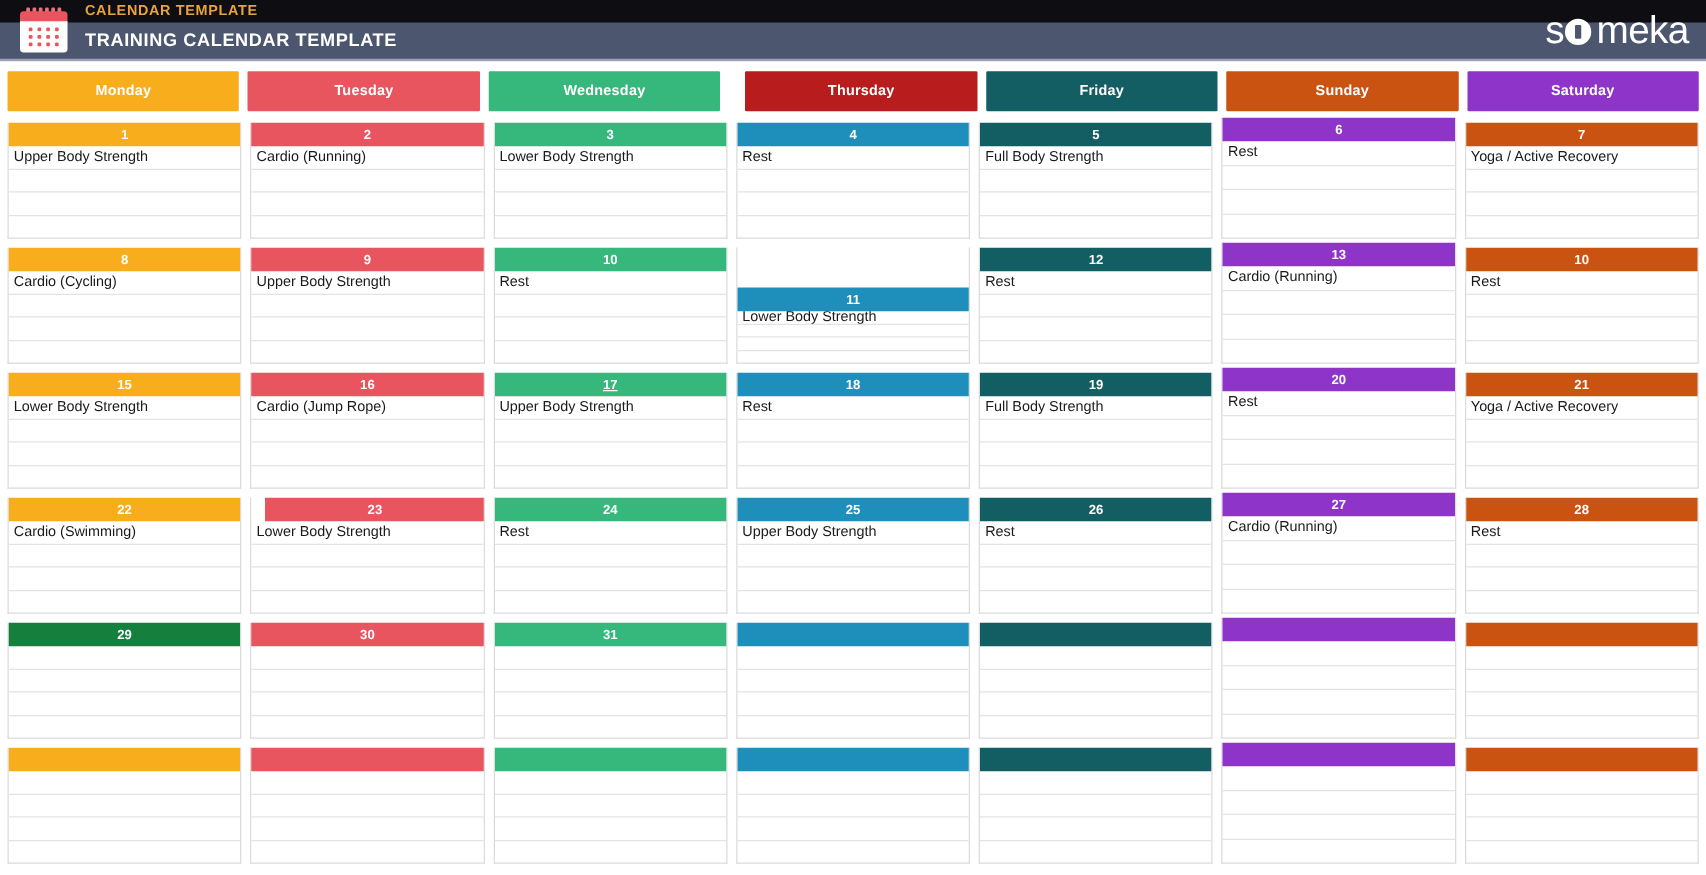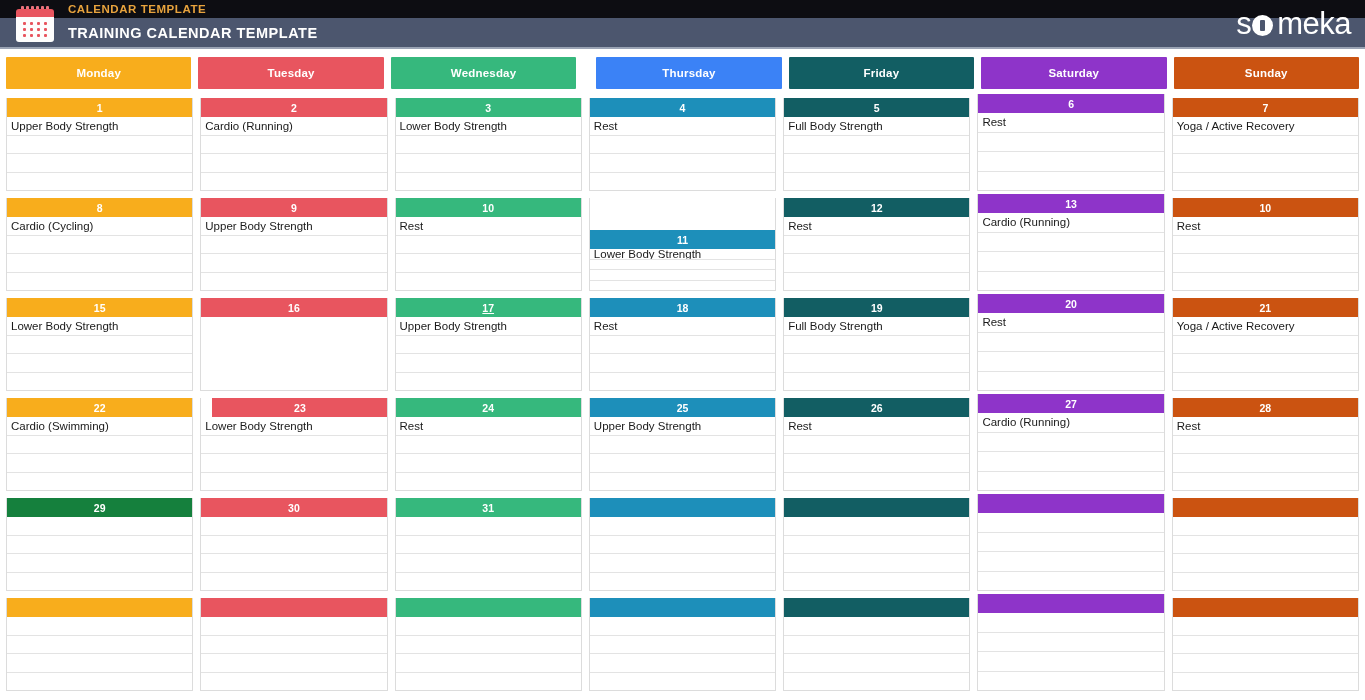--- a/index.html
+++ b/index.html
@@ -252,24 +252,24 @@
     <span class="logo-o"></span>
     <span>meka</span>
   </div>
 </div>
 
 <div id="calendar-area">
   <div id="weekday-header-row">
       <div class="weekday-header" style="background: rgb(248, 173, 28);">Monday</div>
       <div class="weekday-header" style="background: rgb(232, 85, 95);">Tuesday</div>
       <div class="weekday-header" style="background: rgb(54, 184, 125);">Wednesday</div>
-      <div class="weekday-header" style="background: #3b82f6; margin-left: 13px;">Thursday</div>
+      <div class="weekday-header" style="background: #b91c1c; margin-left: 13px;">Thursday</div>
       <div class="weekday-header" style="background: rgb(18, 94, 99);">Friday</div>
+      <div class="weekday-header" style="background: rgb(203, 83, 17);">Sunday</div>
       <div class="weekday-header" style="background: rgb(142, 52, 201);">Saturday</div>
-      <div class="weekday-header" style="background: rgb(203, 83, 17);">Sunday</div>
     </div>
   <div id="weeks-container">
       <div class="week-row">
         <div class="day-cell">
           <div class="date-bar" style="background: rgb(248, 173, 28);">1</div>
           <div class="entry-lines">
             <div class="entry-line">Upper Body Strength</div>
             <div class="entry-line"></div>
             <div class="entry-line"></div>
             <div class="entry-line"></div>
@@ -400,20 +400,26 @@
           <div class="date-bar" style="background: rgb(248, 173, 28);">15</div>
           <div class="entry-lines">
             <div class="entry-line">Lower Body Strength</div>
             <div class="entry-line"></div>
             <div class="entry-line"></div>
             <div class="entry-line"></div>
           </div>
         </div>
         <div class="day-cell">
           <div class="date-bar" style="background: rgb(232, 85, 95);">16</div>
+          <div class="entry-lines">
+            <div class="entry-line">Cardio (Jump Rope)</div>
+            <div class="entry-line"></div>
+            <div class="entry-line"></div>
+            <div class="entry-line"></div>
+          </div>
         </div>
         <div class="day-cell">
           <div class="date-bar" style="background: rgb(54, 184, 125); text-decoration: underline;">17</div>
           <div class="entry-lines">
             <div class="entry-line">Upper Body Strength</div>
             <div class="entry-line"></div>
             <div class="entry-line"></div>
             <div class="entry-line"></div>
           </div>
         </div>

